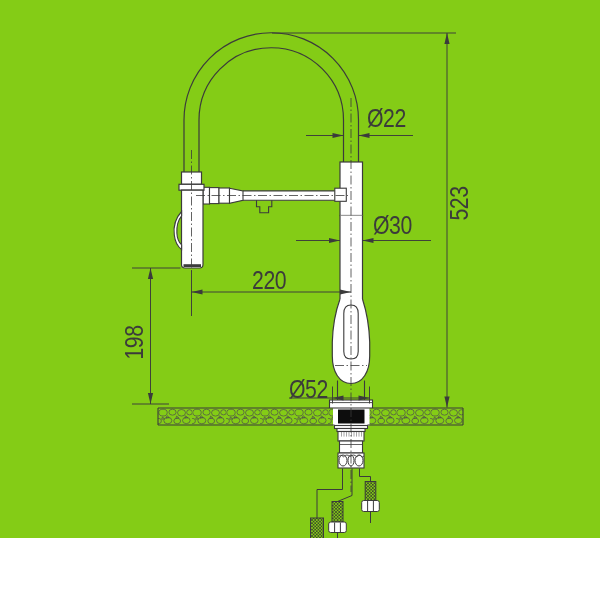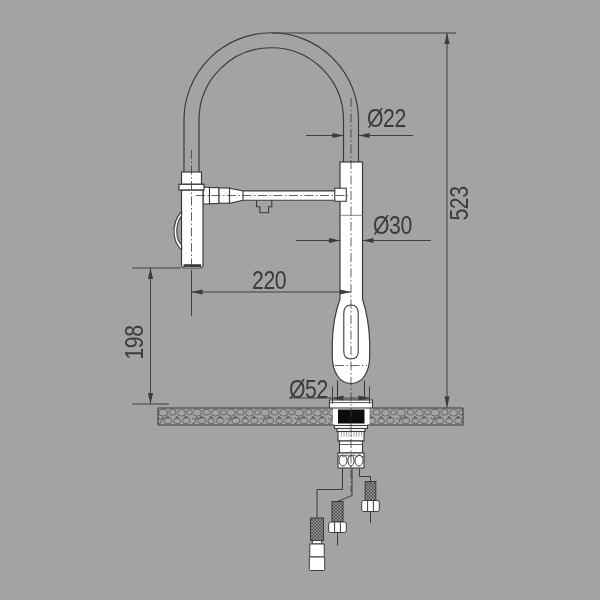--- a/index.html
+++ b/index.html
@@ -1,17 +1,17 @@
 <!DOCTYPE html>
 <html><head>
 <meta charset="utf-8">
 <style>
   html,body { margin:0; padding:0; background:#ffffff; }
   #canvas {
-    position:relative; width:600px; height:600px; background:#a3a3a3;
+    position:relative; width:600px; height:538px; background:#84cc16;
     overflow:hidden; font-family:"Liberation Sans", sans-serif;
   }
   #drawing-svg { position:absolute; left:0; top:0; }
   .dim {
     position:absolute; color:#3b3b3b; font-size:25px; line-height:25px;
     white-space:nowrap; transform-origin:left top; transform:scaleX(0.85);
     letter-spacing:-0.5px; user-select:none;
   }
   .dim-rot {
     position:absolute; color:#3b3b3b; font-size:25px; line-height:25px;

